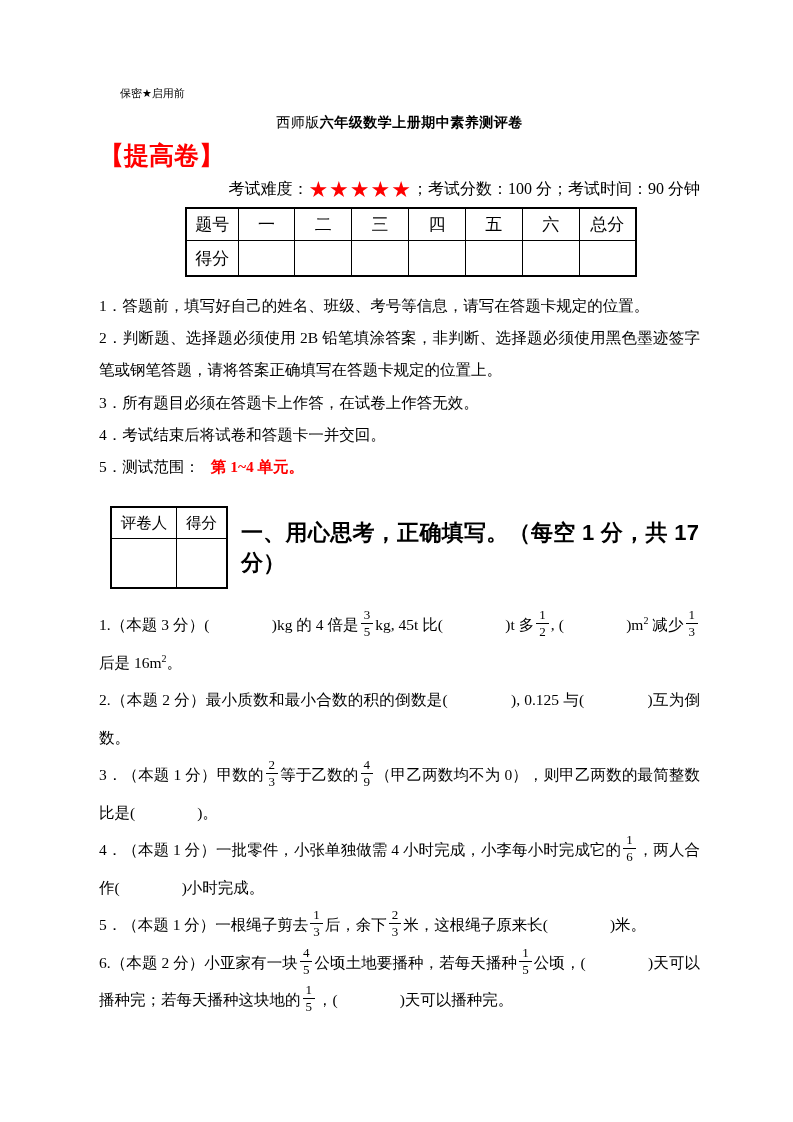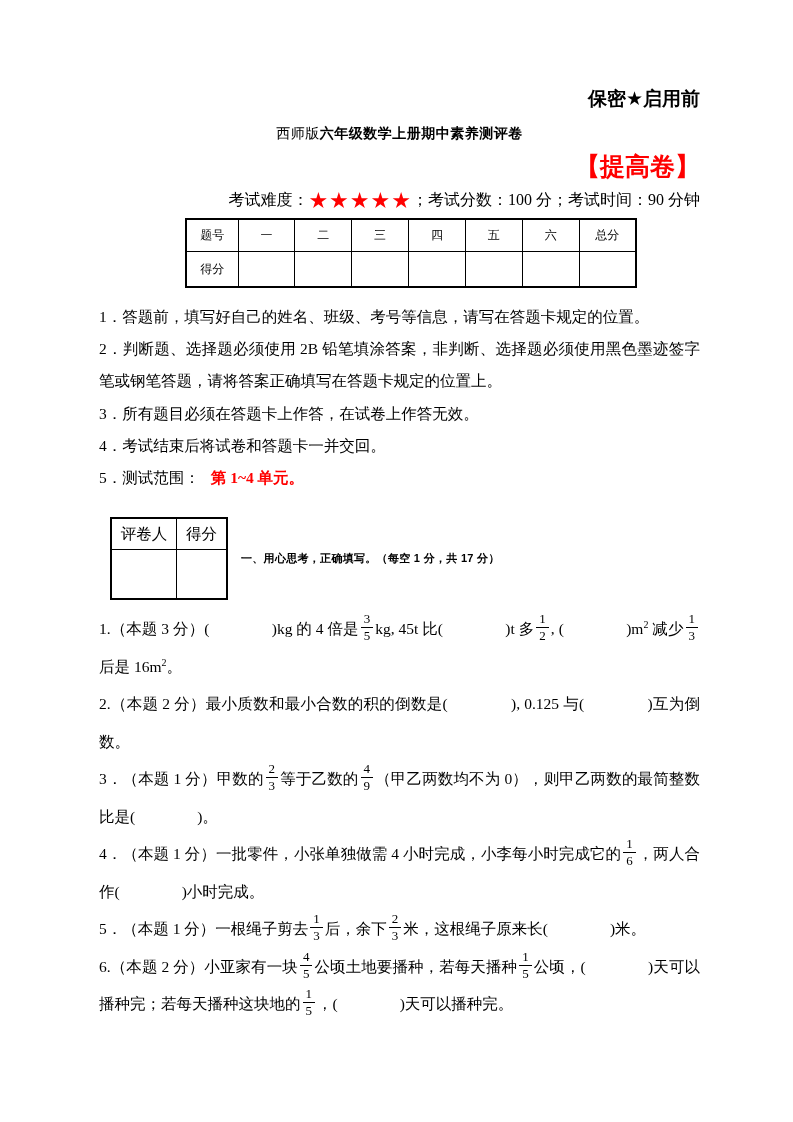--- a/index.html
+++ b/index.html
@@ -10,48 +10,48 @@
     padding:86px 93px 30px 99px;
     background:#fff;color:#000;
     font-family:"Liberation Serif","DejaVu Serif",serif;
     font-size:15.5px;
     overflow:hidden;
   }
 
   .secrecy{
     margin-left:21px;
     font-family:"Liberation Sans","DejaVu Sans",sans-serif;
-    font-weight:bold;font-size:19px;text-align:right;
+    font-weight:normal;font-size:11px;
   }
   .title{
     margin:13px 0 0;text-align:center;
     font-family:"Liberation Sans","DejaVu Sans",sans-serif;
     font-size:14px;font-weight:normal;letter-spacing:.5px;
   }
   .title .title-main{font-weight:bold;}
   .subtitle{
-    margin-top:7px;text-align:right;
+    margin-top:7px;text-align:left;
     font-family:"Liberation Sans","DejaVu Sans",sans-serif;
     font-size:25px;font-weight:bold;color:var(--accent);
   }
   .meta{margin-top:7px;text-align:right;font-size:16px;white-space:nowrap;}
   .meta .stars{
     color:var(--accent);font-size:22px;letter-spacing:1px;
     vertical-align:-3px;line-height:1;
     font-family:"DejaVu Sans",sans-serif;
   }
 
   table.score-table{
     border-collapse:collapse;table-layout:fixed;
     width:452px;margin:6px 0 0 86px;
     border:2px solid #000;
   }
   table.score-table td{
     border:1px solid #000;text-align:center;vertical-align:middle;
-    font-size:12px;height:31px;padding:0;
+    font-size:17px;height:31px;padding:0;
   }
   table.score-table tr.blank-row td{height:34px;}
   table.score-table col.first{width:52px;}
 
   .notes{margin-top:13px;line-height:2.08;text-align:justify;}
   .notes p{margin:0;}
   .red-strong{color:var(--accent);font-weight:bold;margin-left:11px;}
 
   .section-row{display:flex;align-items:center;margin-top:23px;}
   table.grader-table{
@@ -61,24 +61,24 @@
     border:1px solid #000;text-align:center;vertical-align:middle;
     font-size:15.5px;padding:0;
   }
   table.grader-table td.c1{width:64px;}
   table.grader-table td.c2{width:49px;}
   table.grader-table tr.hd td{height:30px;}
   table.grader-table tr.blank td{height:48px;}
   .section-heading{
     margin-left:13px;
     font-family:"Liberation Sans","DejaVu Sans",sans-serif;
-    font-weight:bold;font-size:11px;letter-spacing:.3px;
+    font-weight:bold;font-size:22px;letter-spacing:.3px;
   }
 
-  .questions{margin-top:10px;}
+  .questions{margin-top:17px;}
   .q{line-height:2.42;text-align:justify;margin:0;}
   .frac{
     display:inline-block;vertical-align:middle;text-align:center;
     line-height:1.1;font-size:13px;position:relative;top:-3px;margin:0 2px;
   }
   .frac .num{display:block;border-bottom:1px solid #000;padding:0 3px 1px;}
   .frac .den{display:block;padding-top:1px;}
   .q sup{font-size:10px;line-height:0;}
 </style>
 </head>

